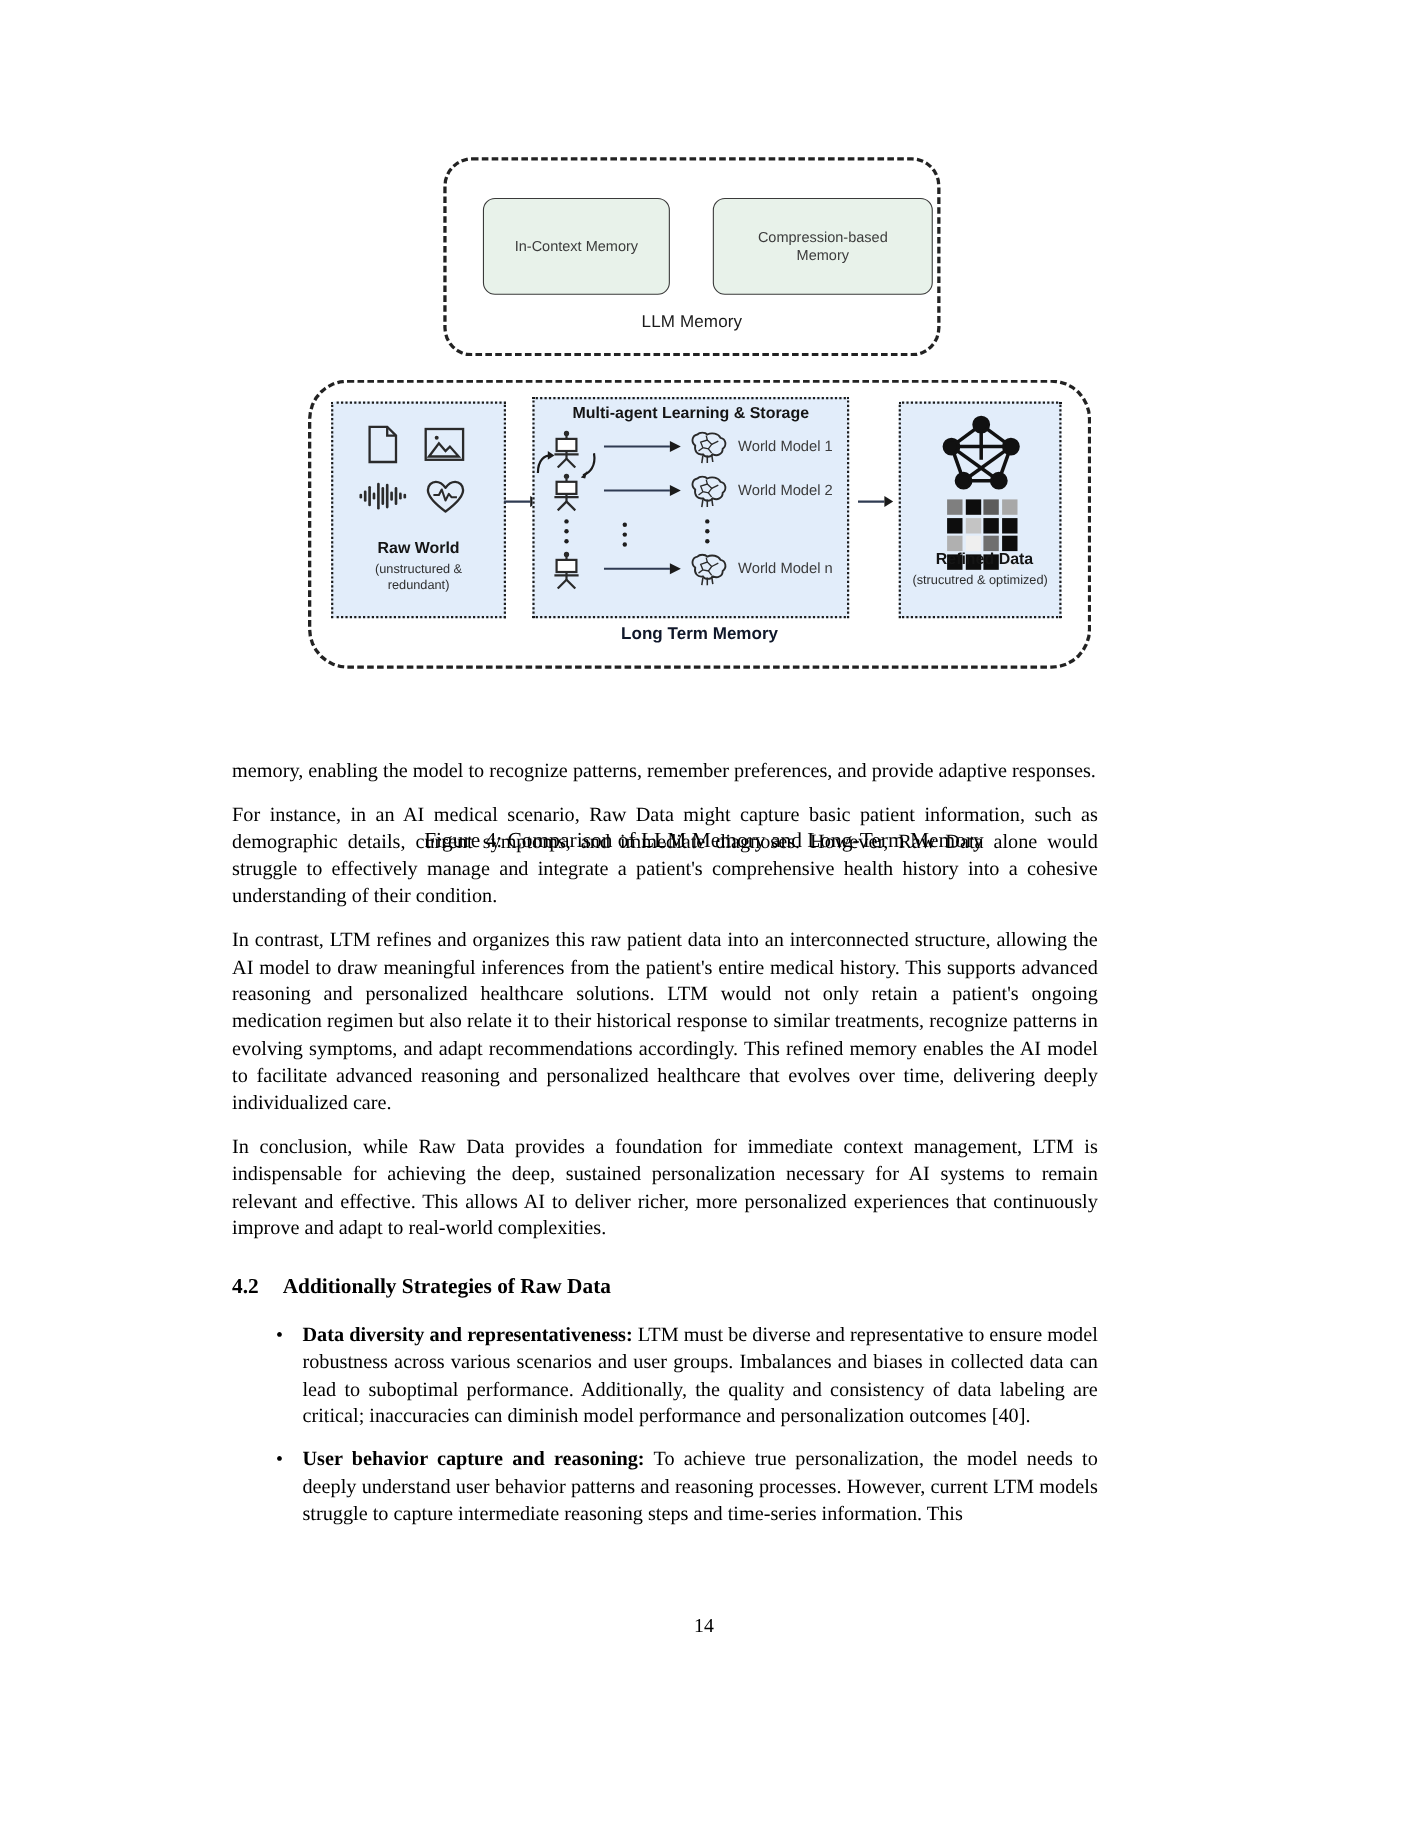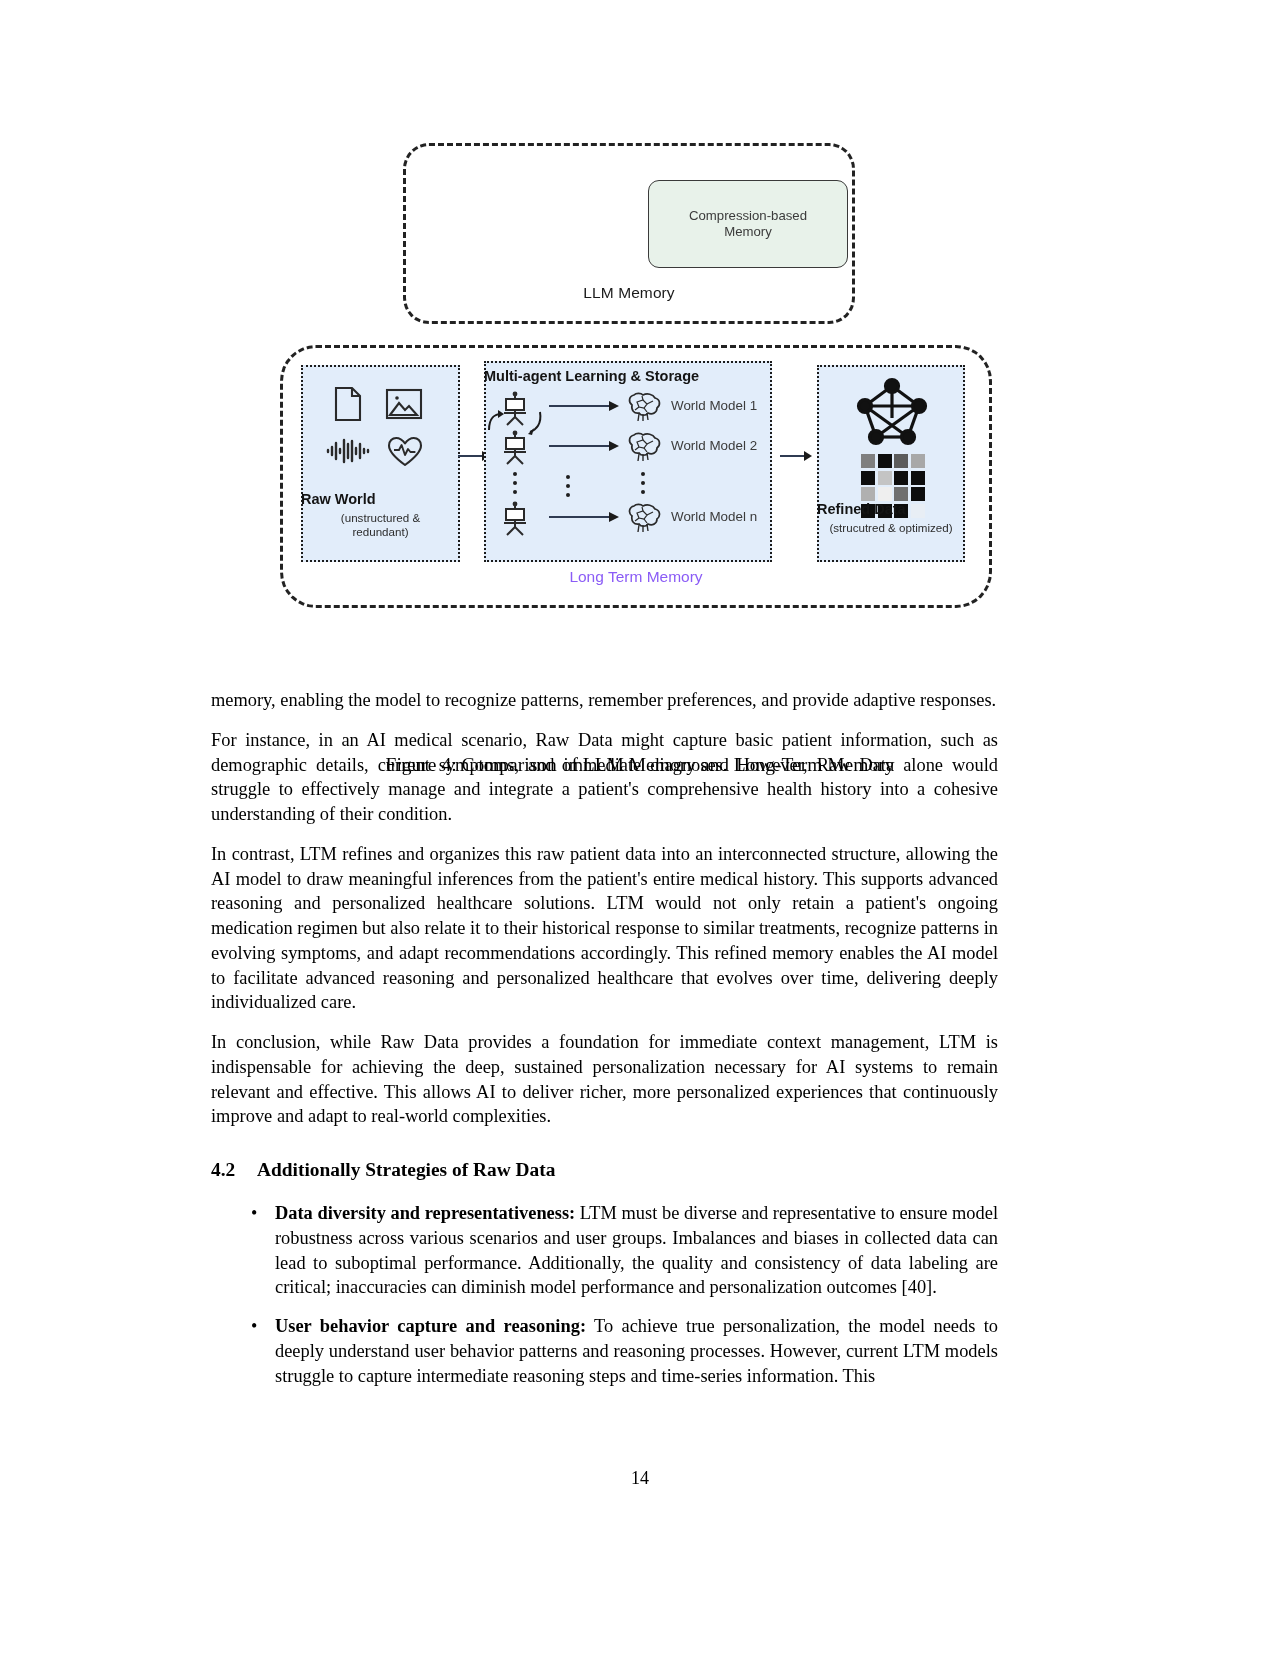--- a/index.html
+++ b/index.html
@@ -100,22 +100,22 @@
     box-sizing: border-box;
     background: #ffffff;
   }
   .ltm-label {
     position: absolute;
     left: 10px;
     top: 450px;
     width: 712px;
     text-align: center;
     font-size: 15.5px;
-    font-weight: normal;
-    color: #8b5cf6;
+    font-weight: bold;
+    color: #0f172a;
   }
 
   
   .panel {
     position: absolute;
     background: #e2edfa;
     border: 2.5px dotted #1b1b1b;
     box-sizing: border-box;
   }
   .panel-raw {
@@ -134,21 +134,21 @@
     left: 547px;
     top: 247px;
     width: 148px;
     height: 197px;
   }
 
   .panel-title {
     font-size: 14.5px;
     font-weight: bold;
     color: #141414;
-    text-align: left;
+    text-align: center;
   }
   .panel-sub {
     font-size: 11.6px;
     color: #2d2d2d;
     text-align: center;
     line-height: 1.22;
   }
 
   
   .raw-icons {
@@ -297,20 +297,23 @@
 </head>
 <body>
 
 <div class="page">
 
   <div class="figure-wrap">
     <div class="figure-canvas">
 
       <div class="llm-memory-box"></div>
 
+      <div class="mem-card mem-card-incontext">
+        <span>In-Context Memory</span>
+      </div>
 
       <div class="mem-card mem-card-compression">
         <span>Compression-based<br>Memory</span>
       </div>
 
       <div class="llm-memory-label">LLM Memory</div>
 
       <div class="ltm-box"></div>
 
       <div class="panel panel-raw"></div>

